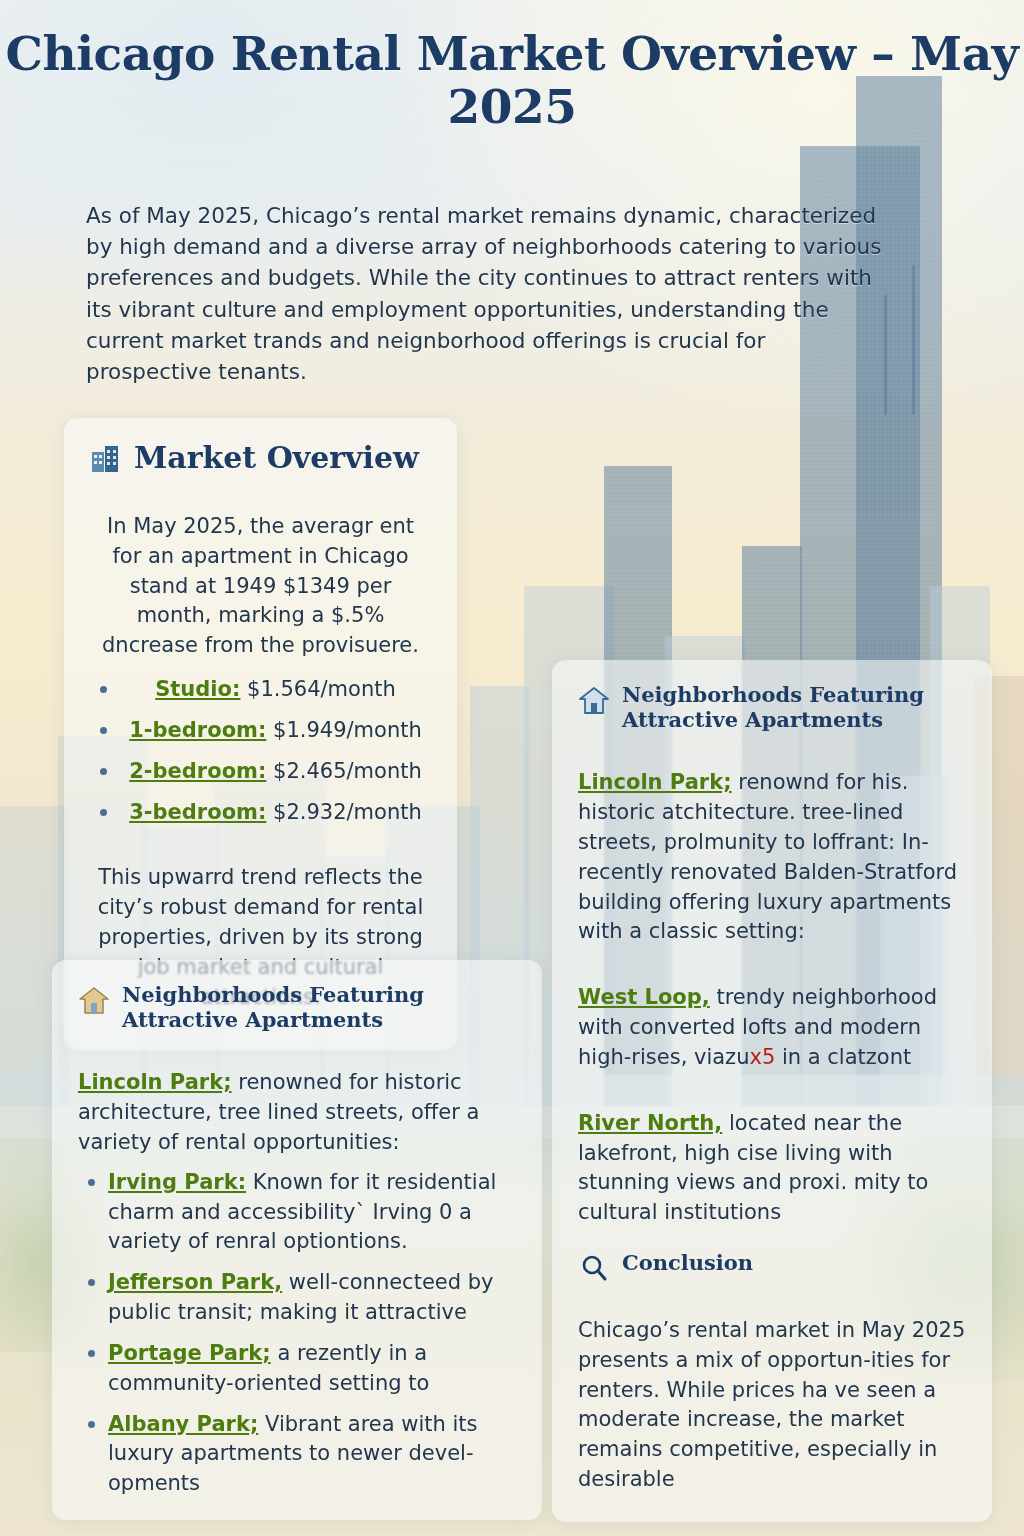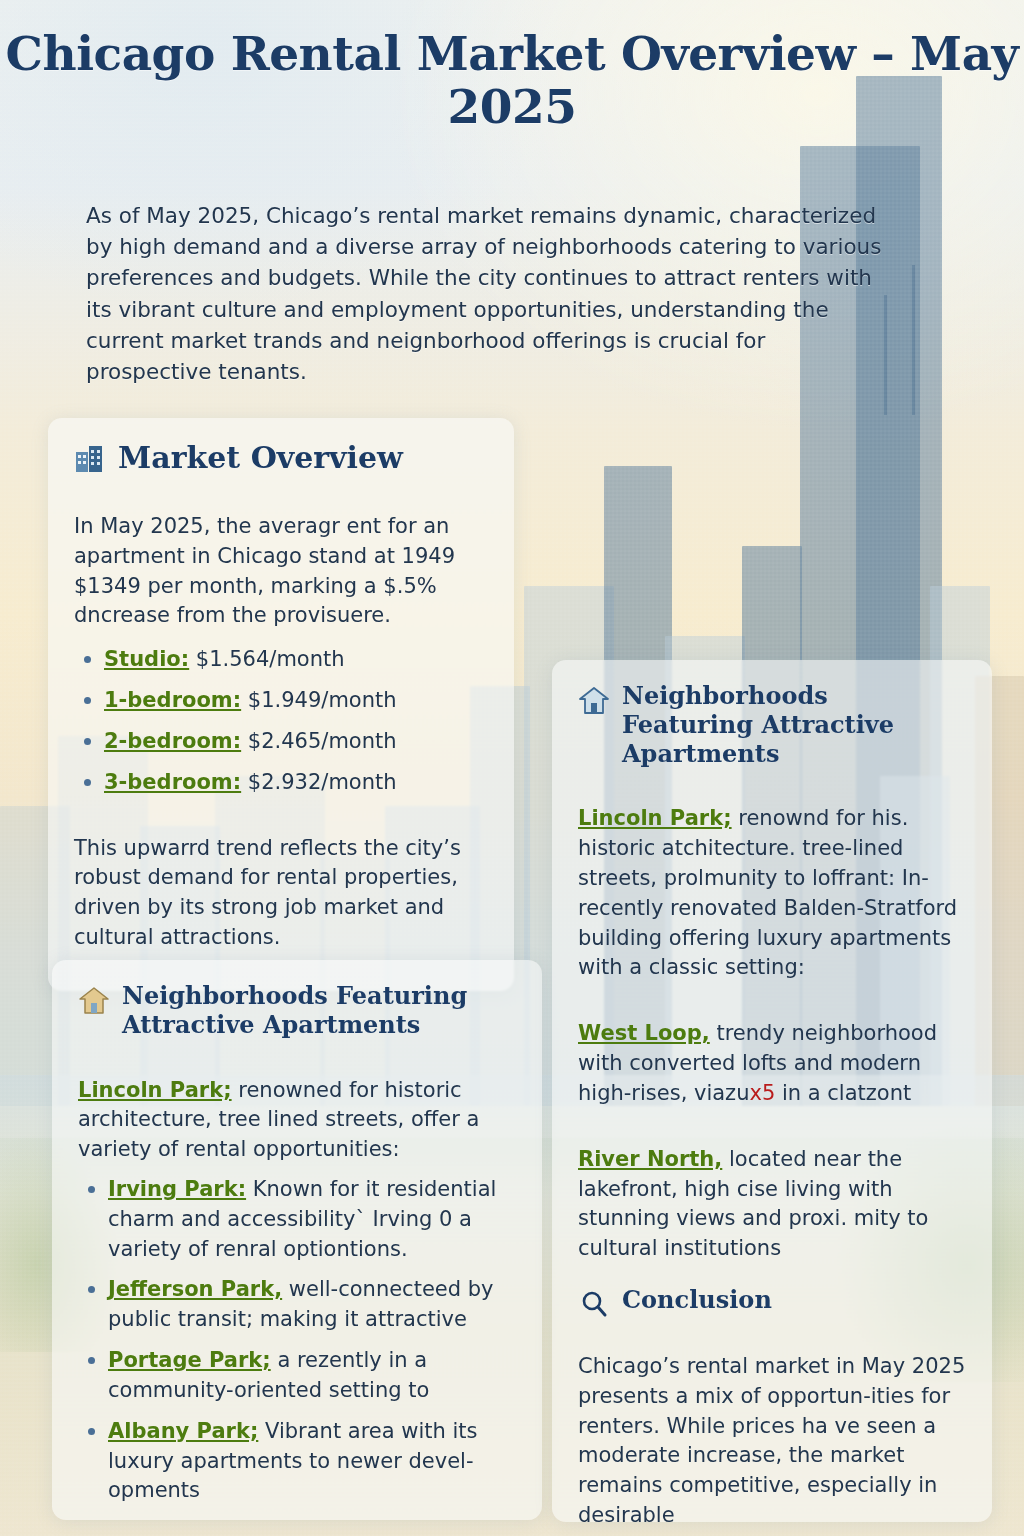--- a/index.html
+++ b/index.html
@@ -120,37 +120,37 @@
 
   .card {
     position: absolute;
     background: rgba(248,250,250,.58);
     border-radius: 14px;
     box-shadow: 0 2px 18px rgba(120,140,160,.16);
     padding: 22px 26px 24px 26px;
     backdrop-filter: blur(1px);
   }
 
-  .card-left-top  { left: 48px;  top: 418px;  width: 466px; }
+  .card-left-top  { left: 64px;  top: 418px;  width: 393px; text-align: center; }
   .card-left-bot  { left: 52px;  top: 960px;  width: 490px; height: 560px; }
   .card-right     { left: 552px; top: 660px;  width: 440px; height: 862px; }
 
   .card h2 {
     font-family: "DejaVu Serif", serif;
     font-weight: bold;
     color: #1c3c66;
     font-size: 30px;
     line-height: 1.2;
     display: flex;
     align-items: flex-start;
     gap: 12px;
     margin-bottom: 14px;
   }
   .card h2 .htext { display: block; }
-  .card.small h2 { font-size: 24px; }
+  .card.small h2 { font-size: 21px; }
 
   .icon-badge {
     flex: 0 0 auto;
     width: 32px; height: 30px;
     position: relative;
     top: 3px;
   }
 
   .p {
     font-size: 21px;

